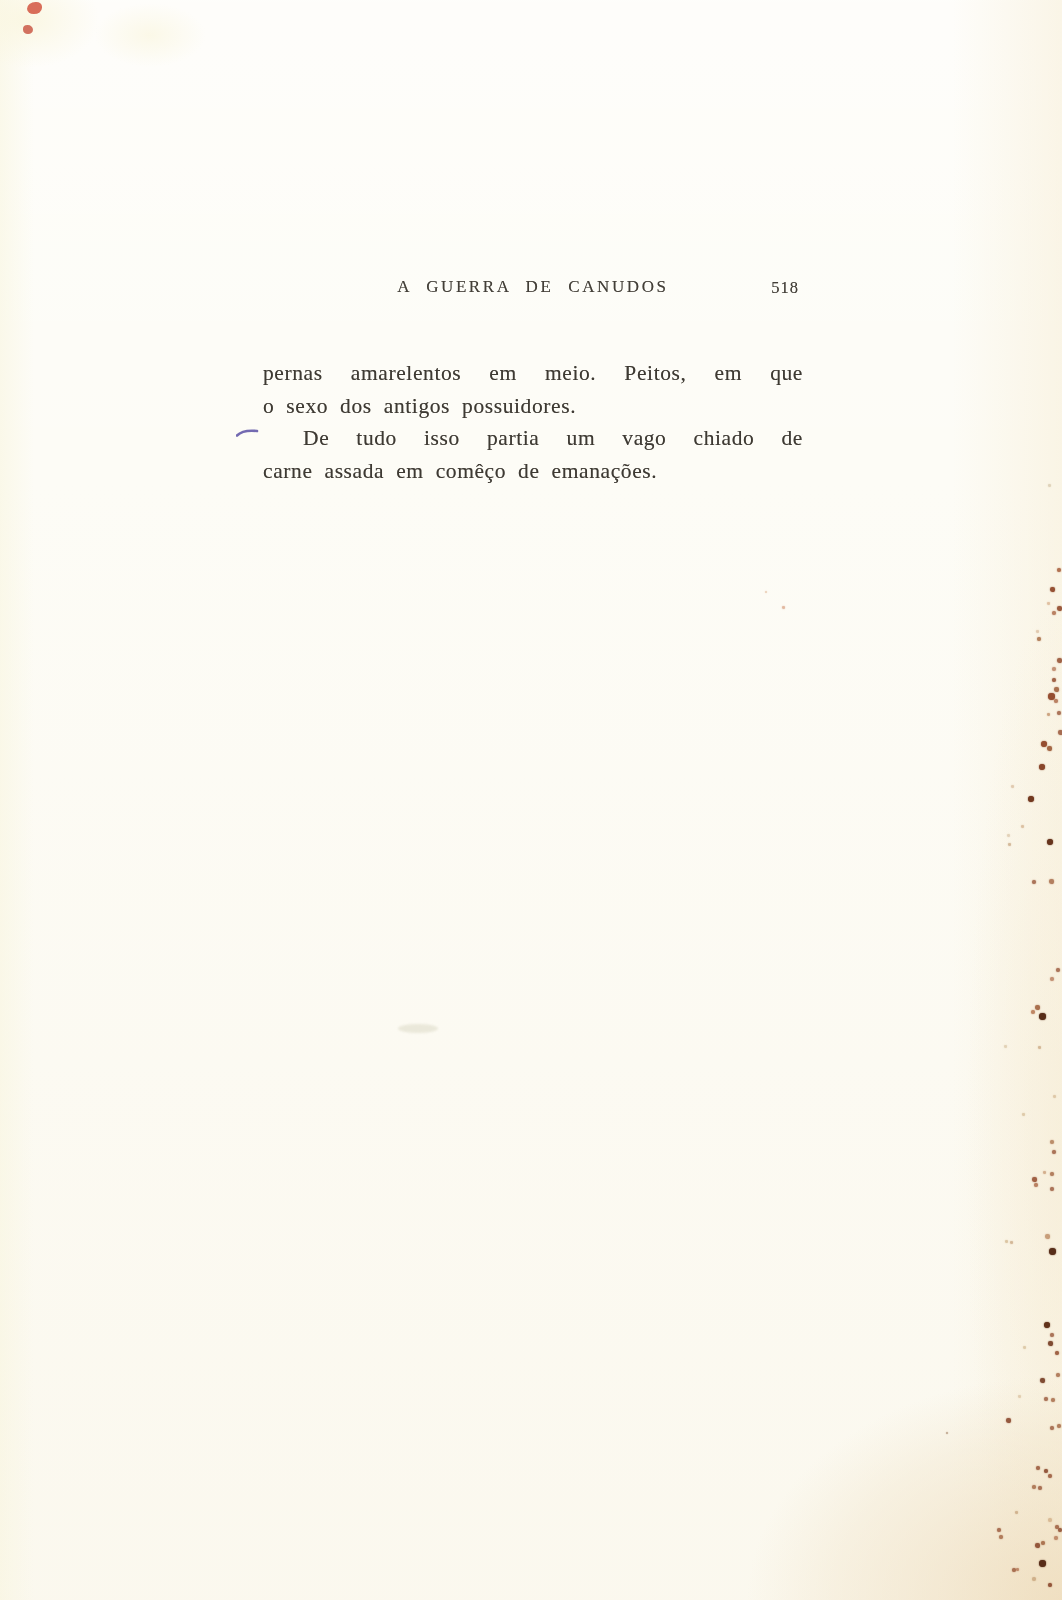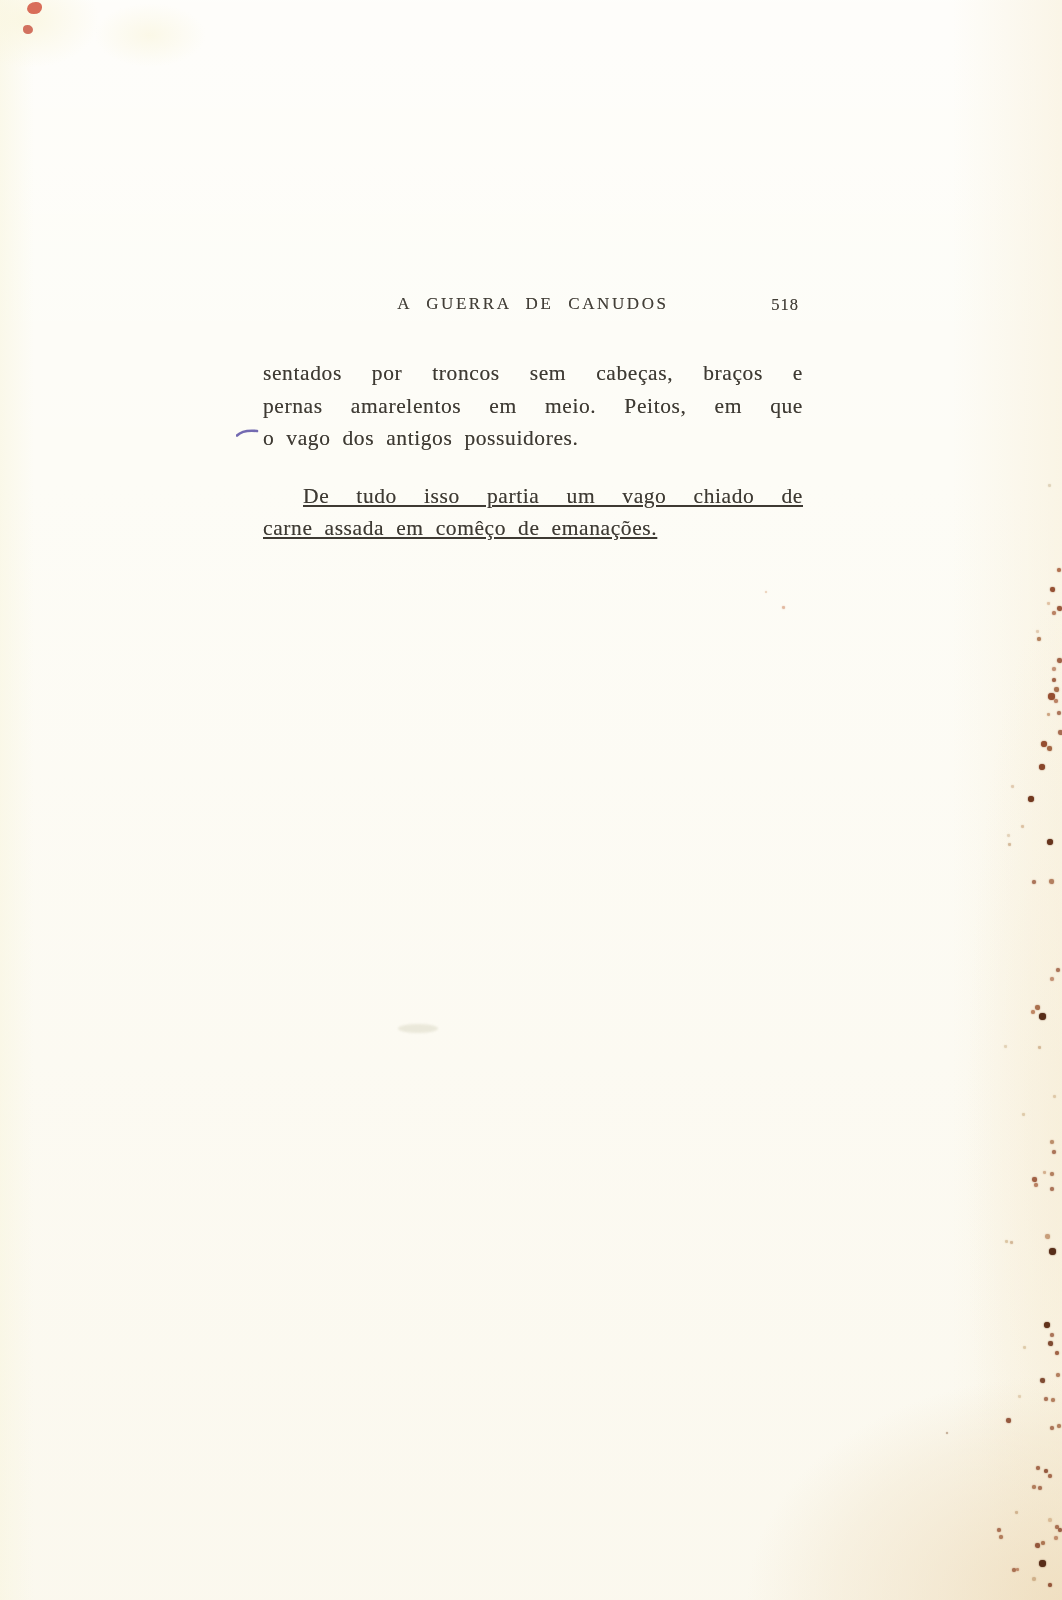--- a/index.html
+++ b/index.html
@@ -13,40 +13,40 @@
     background:
       radial-gradient(ellipse 420px 300px at 100% 100%, rgba(238,220,188,0.85), rgba(240,226,198,0.35) 55%, rgba(0,0,0,0) 75%),
       radial-gradient(ellipse 120px 700px at 100% 72%, rgba(246,236,214,0.6), rgba(0,0,0,0) 80%),
       radial-gradient(ellipse 90px 60px at 28px 20px, rgba(250,246,222,0.8), rgba(0,0,0,0) 80%),
       radial-gradient(ellipse 70px 40px at 150px 35px, rgba(250,246,224,0.7), rgba(0,0,0,0) 80%),
       linear-gradient(to right, rgba(248,245,222,0.55), rgba(0,0,0,0) 34px),
       linear-gradient(to left, rgba(247,238,215,0.55), rgba(0,0,0,0) 110px),
       linear-gradient(to bottom, rgba(255,255,255,0.5) 0%, rgba(0,0,0,0) 30%, rgba(247,241,224,0.35) 100%);
   }
   .header-row{
-    position:absolute;left:263px;top:294px;width:540px;height:24px;
+    position:absolute;left:263px;top:277px;width:540px;height:24px;
   }
   .running-title{
     position:absolute;left:0;right:0;top:0;text-align:center;
     font-size:17px;letter-spacing:2.6px;word-spacing:8px;
     color:#433f38;font-weight:500;
     text-shadow:0 0 0.5px rgba(67,63,56,0.55);
   }
   .page-number{
     position:absolute;right:4px;top:1px;
     font-size:16.5px;letter-spacing:1px;color:#433f38;
     text-shadow:0 0 0.5px rgba(67,63,56,0.55);
   }
   .text-block{
     position:absolute;left:263px;top:357px;width:540px;
     font-size:21.5px;line-height:32.5px;color:#3e3a33;
     letter-spacing:0.6px;word-spacing:6px;
     text-shadow:0 0 0.6px rgba(62,58,51,0.5);
   }
-  .para2{margin-top:25px;text-decoration:underline;}
+  .para2{margin-top:0;}
   .line{text-align:justify;text-align-last:justify;white-space:normal;}
   .line.last{text-align-last:left;}
   .line.indent{padding-left:40px;box-sizing:border-box;}
   .margin-mark{
     position:absolute;left:236px;top:425px;width:23px;height:12px;
   }
   .spot{position:absolute;border-radius:50% 48% 52% 50%;}
   .ink-mark{position:absolute;}
   .smudge{position:absolute;border-radius:50%;}
 </style>
@@ -55,23 +55,22 @@
 
 <div class="page">
 
   <div class="header-row">
     <div class="running-title">A GUERRA DE CANUDOS</div>
     <div class="page-number">518</div>
   </div>
 
   <div class="text-block">
     <div class="para1">
-      <div class="line">sentados por troncos sem cabeças, braços e</div>
       <div class="line">pernas amarelentos em meio. Peitos, em que</div>
-      <div class="line last">o vago dos antigos possuidores.</div>
+      <div class="line last">o sexo dos antigos possuidores.</div>
     </div>
     <div class="para2">
       <div class="line indent">De tudo isso partia um vago chiado de</div>
       <div class="line last">carne assada em comêço de emanações.</div>
     </div>
   </div>
 
   <div class="margin-mark">
     <svg width="23" height="12" viewBox="0 0 23 12">
       <path d="M1,8.5 Q7,2.5 21,4" fill="none" stroke="#5b50a5" stroke-width="2.6" stroke-linecap="round" opacity="0.85"></path>

